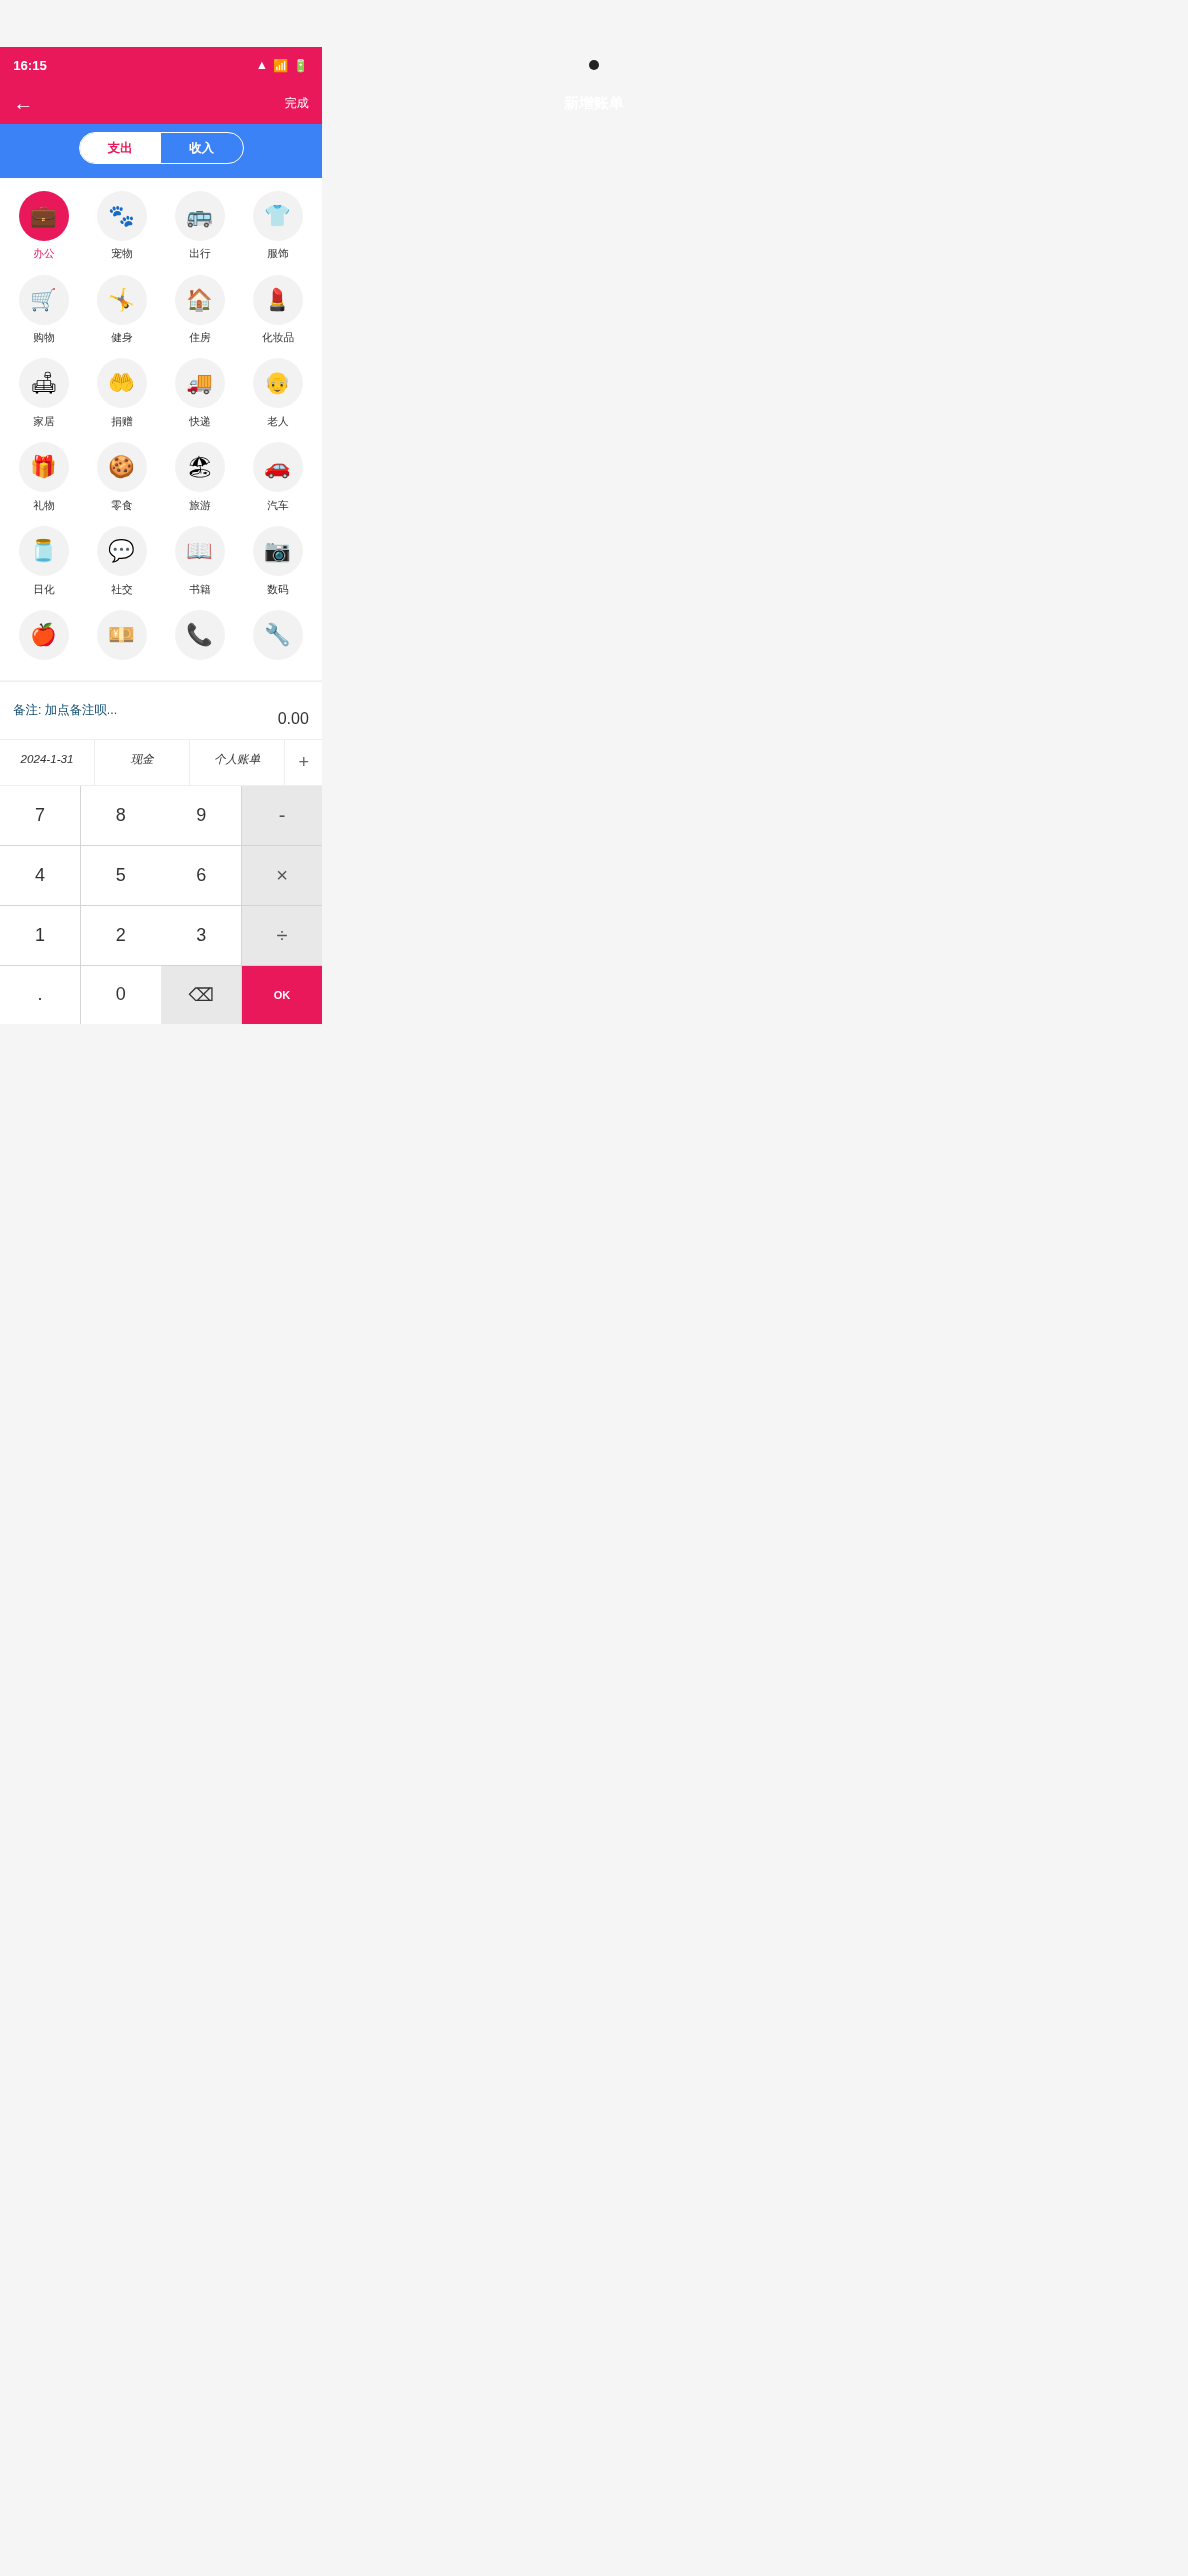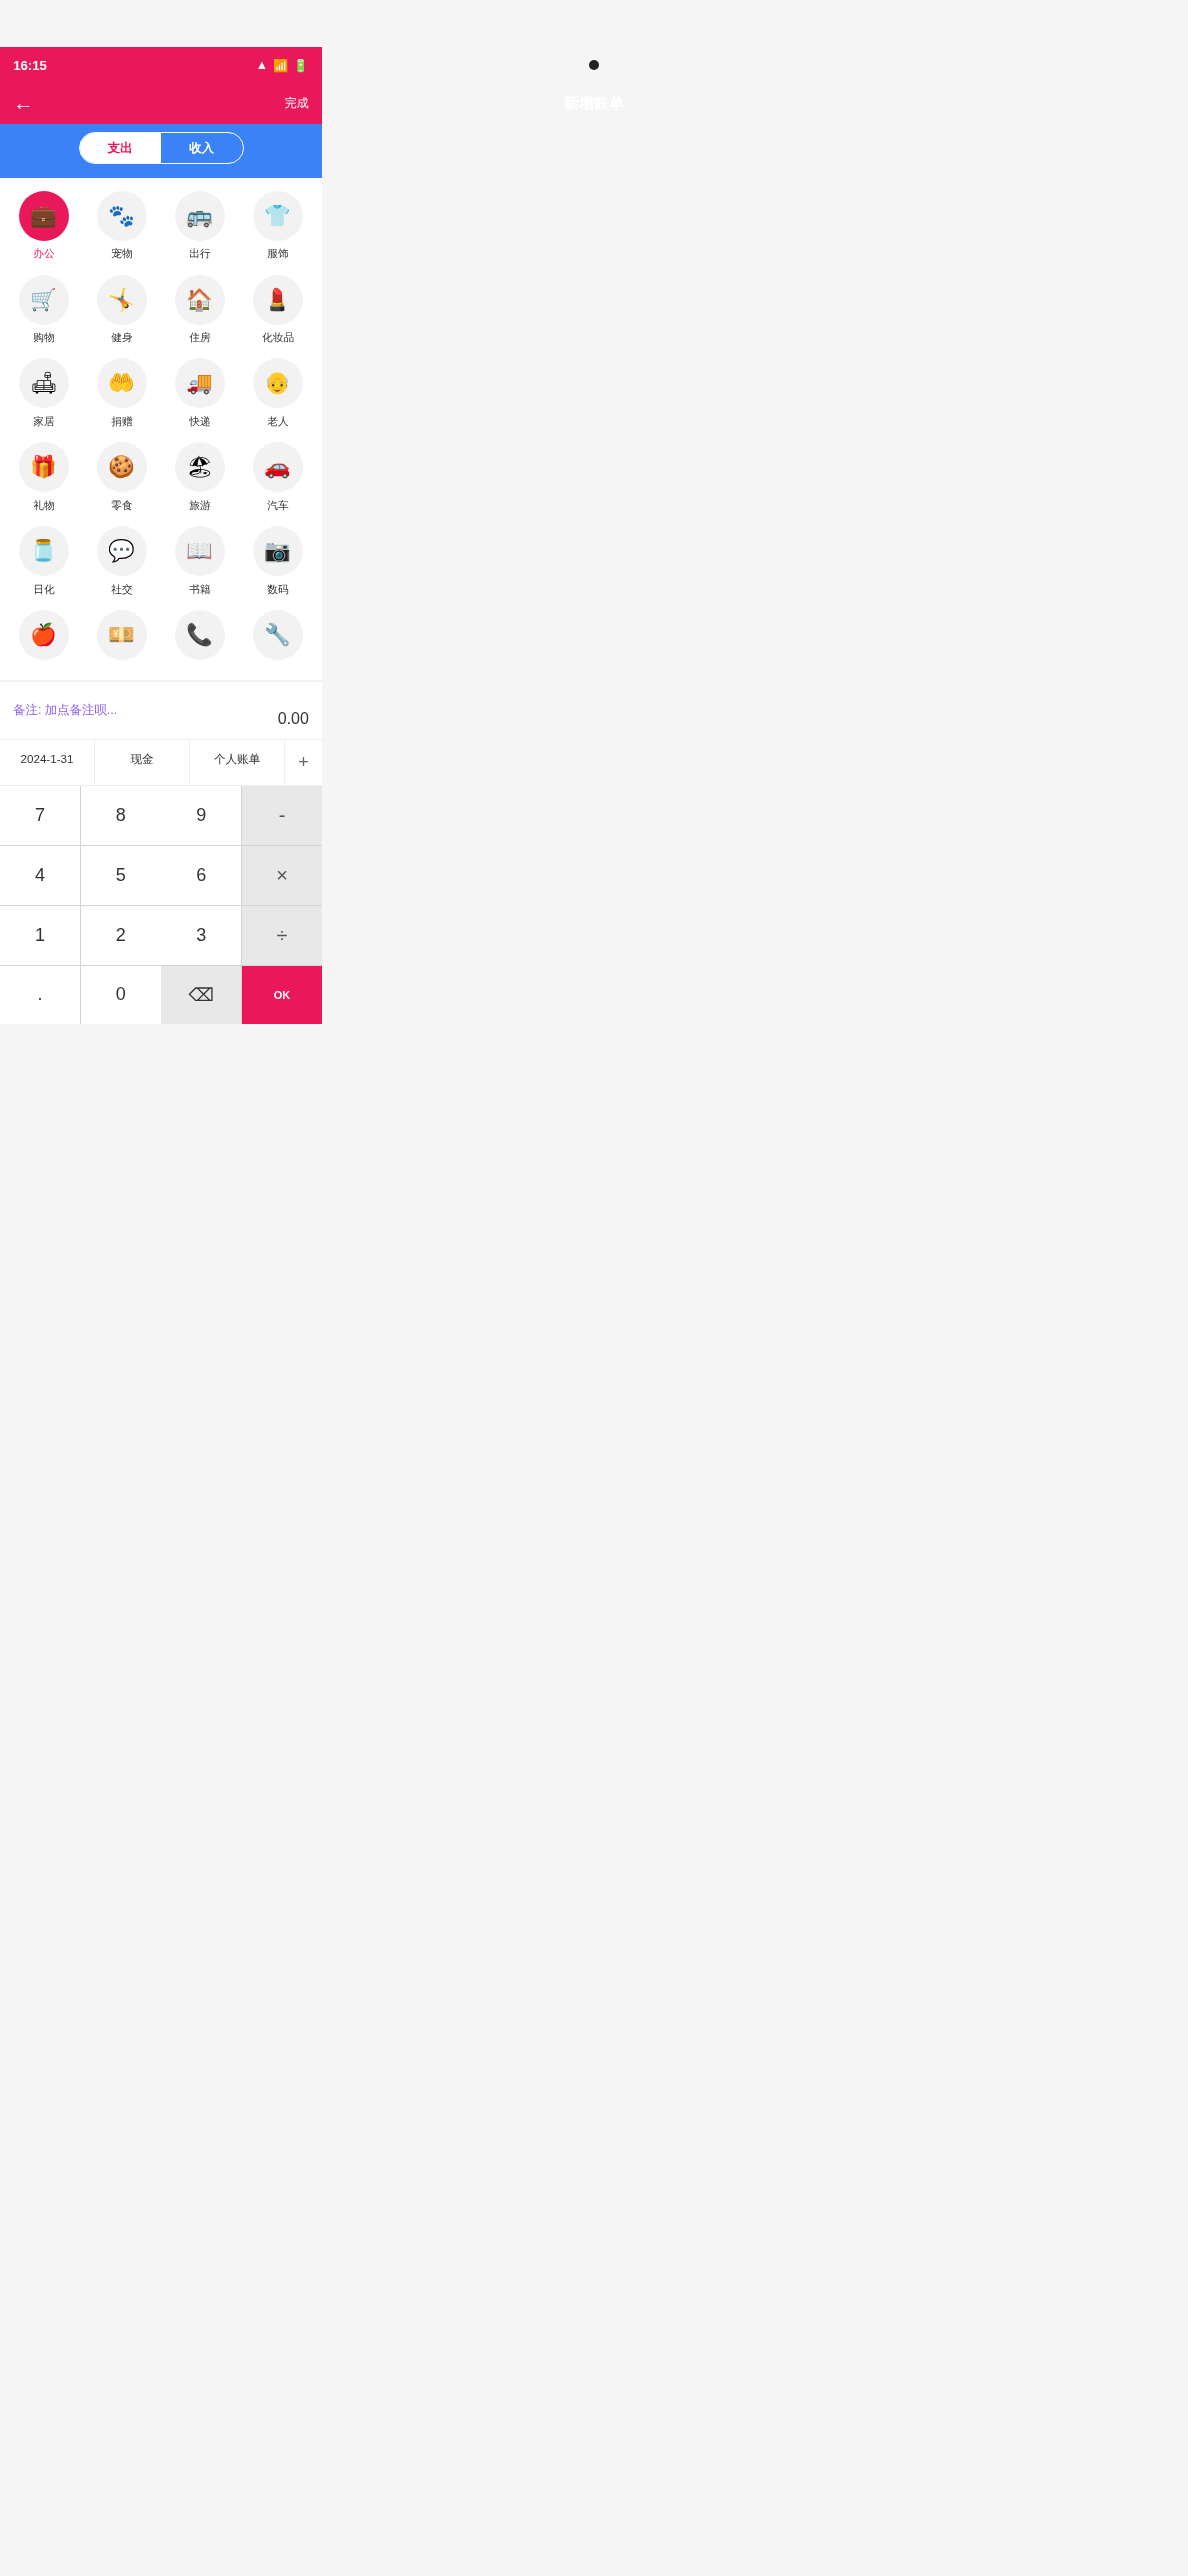--- a/index.html
+++ b/index.html
@@ -129,21 +129,21 @@
     .note-amount-bar {
       background: white;
       border-top: 0.8px solid #eee;
       display: flex;
       align-items: center;
       justify-content: space-between;
       padding: 11.6px 13.2px;
       margin-top: 1.7px;
     }
     .note-text {
-      color: #8b5cf6;
+      color: #0c4a6e;
       font-size: 12.4px;
     }
     .amount-text {
       color: #333;
       font-size: 16px;
       font-weight: 500;
       margin-top: 16px;
     }
 
     
@@ -154,20 +154,21 @@
       border-top: 0.8px solid #eee;
       border-bottom: 0.8px solid #eee;
     }
     .info-cell {
       text-align: center;
       padding: 11.6px 0;
       font-size: 11.6px;
       color: #333;
       border-right: 0.8px solid #eee;
       cursor: pointer;
+      font-style: italic;
     }
     .info-cell:last-child { border-right: none; }
     .info-cell.add-icon {
       display: flex;
       align-items: center;
       justify-content: center;
       font-size: 18px;
       color: #666;
       padding: 11.6px 13.2px;
     }

